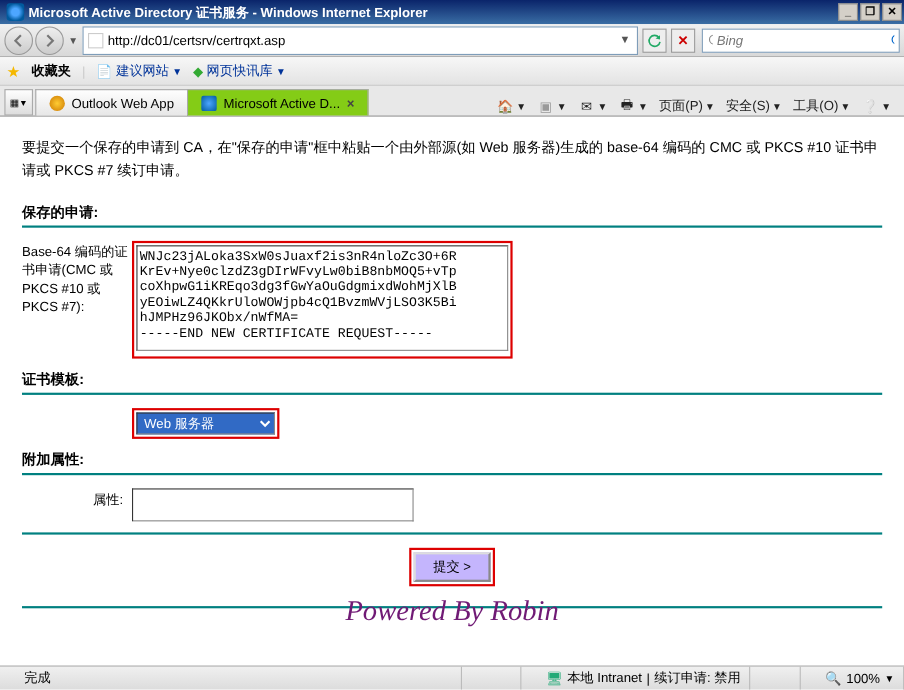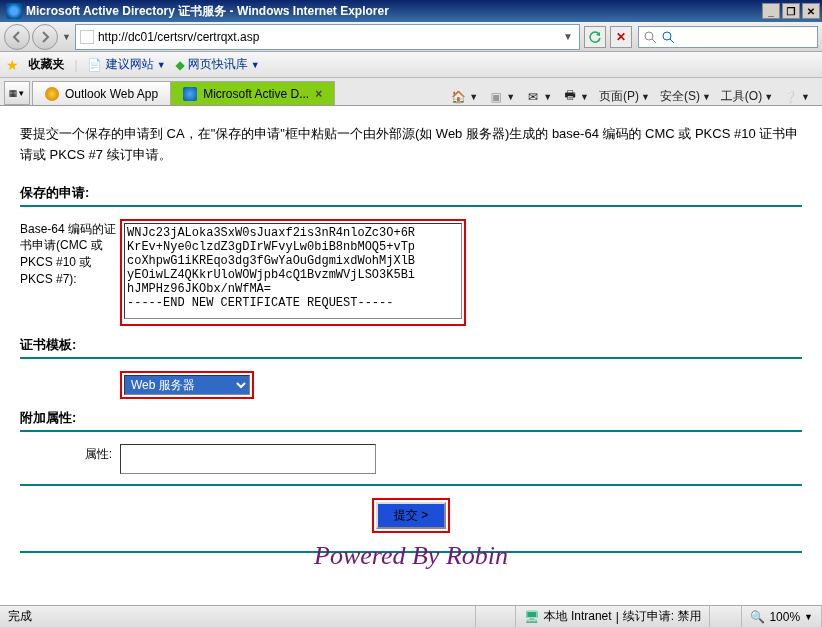--- a/index.html
+++ b/index.html
@@ -50,27 +50,27 @@
 .section-heading { font-weight: bold; font-size: 13px; margin-bottom: 3px; }
 .section-rule { border: none; border-top: 2px solid #008080; margin-bottom: 12px; }
 .field-row { display: flex; align-items: flex-start; margin-bottom: 10px; }
 .field-label { width: 100px; font-size: 12px; line-height: 1.4; padding-top: 2px; }
 .red-box { border: 2px solid #d00; padding: 2px; }
 .csr-textarea { width: 338px; height: 96px; font-family: "Courier New", monospace; font-size: 12px; resize: none; border: 1px inset #888; padding: 2px; overflow: scroll; white-space: pre; }
 .template-select { width: 126px; font-size: 12px; border: 1px inset #888; background: #316ac5; color: #fff; padding: 1px 2px; }
 .template-select option { background:#fff; color:#000; }
 .attr-textarea { width: 256px; height: 30px; font-family: monospace; font-size: 12px; resize: none; border: 1px inset #888; overflow: scroll; }
 .submit-row { text-align: center; margin-top: 6px; }
-.submit-btn { padding: 3px 16px; font-size: 12px; background: #1d4ed8; border: 2px outset #ddd; }
+.submit-btn { padding: 3px 16px; font-size: 12px; background: #c4b5fd; border: 2px outset #ddd; }
 .submit-box { display: inline-block; border: 2px solid #d00; padding: 2px; }
 .watermark { position: absolute; bottom: 10px; left: 0; right: 0; text-align: center; font-family: "Comic Sans MS", cursive; font-size: 26px; color: #701a75; font-style: italic; }
 
 
 .statusbar { position: absolute; bottom: 0; left: 0; right: 0; height: 22px; background: linear-gradient(to bottom, #f0f0f0, #dcdcdc); border-top: 1px solid #aaa; display: flex; align-items: center; font-size: 12px; }
-.statusbar .cell { padding: 0 8px; border-right: 1px solid #bbb; height: 100%; display: flex; align-items: center; gap: 4px; }
+.statusbar .cell { padding: 0 8px; border-right: 1px solid #bbb; height: 100%; display: flex; align-items: center; gap: 4px; margin-left: 14px; }
 .statusbar .flex { flex: 1; }
 .statusbar .zone-icon { color: #2a7; }
 .bottom-rule { border: none; border-top: 2px solid #008080; margin-top: 18px; }
 
 svg { display: block; }
 </style>
 </head>
 <body>
 
 <div class="titlebar">
@@ -107,20 +107,21 @@
       </svg>
   </div>
   <div class="stop-btn">
     <span>✕</span>
   </div>
   <div class="searchbar">
     <svg class="search-icon" width="14" height="14">
         <circle cx="6" cy="6" r="4" stroke="#888" fill="none"></circle>
         <line x1="9" y1="9" x2="13" y2="13" stroke="#888"></line>
       </svg>
+    <input type="text" placeholder="Bing" style="">
     <svg width="14" height="14">
         <circle cx="6" cy="6" r="4" stroke="#06c" fill="none"></circle>
         <line x1="9" y1="9" x2="13" y2="13" stroke="#06c"></line>
       </svg>
   </div>
 </div>
 
 <div class="favbar">
   <span class="star">★</span>
   <span class="fav-text">收藏夹</span>

